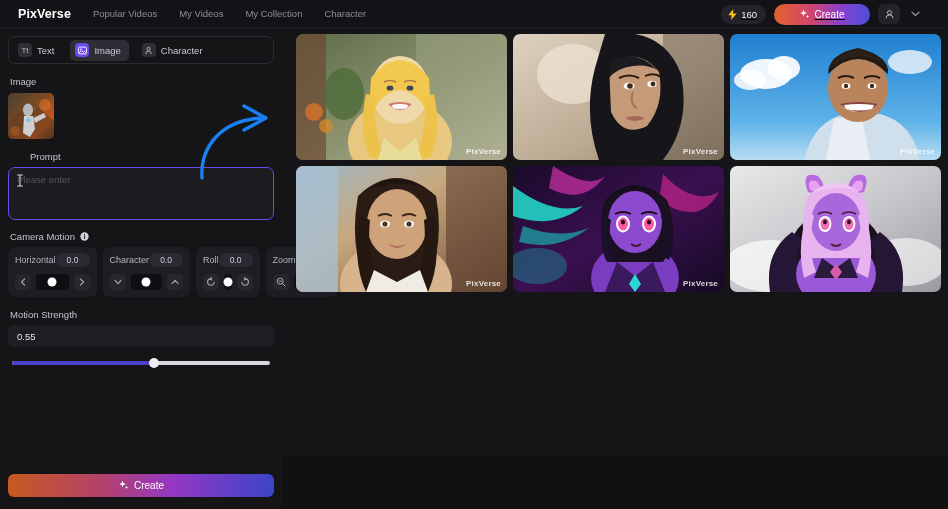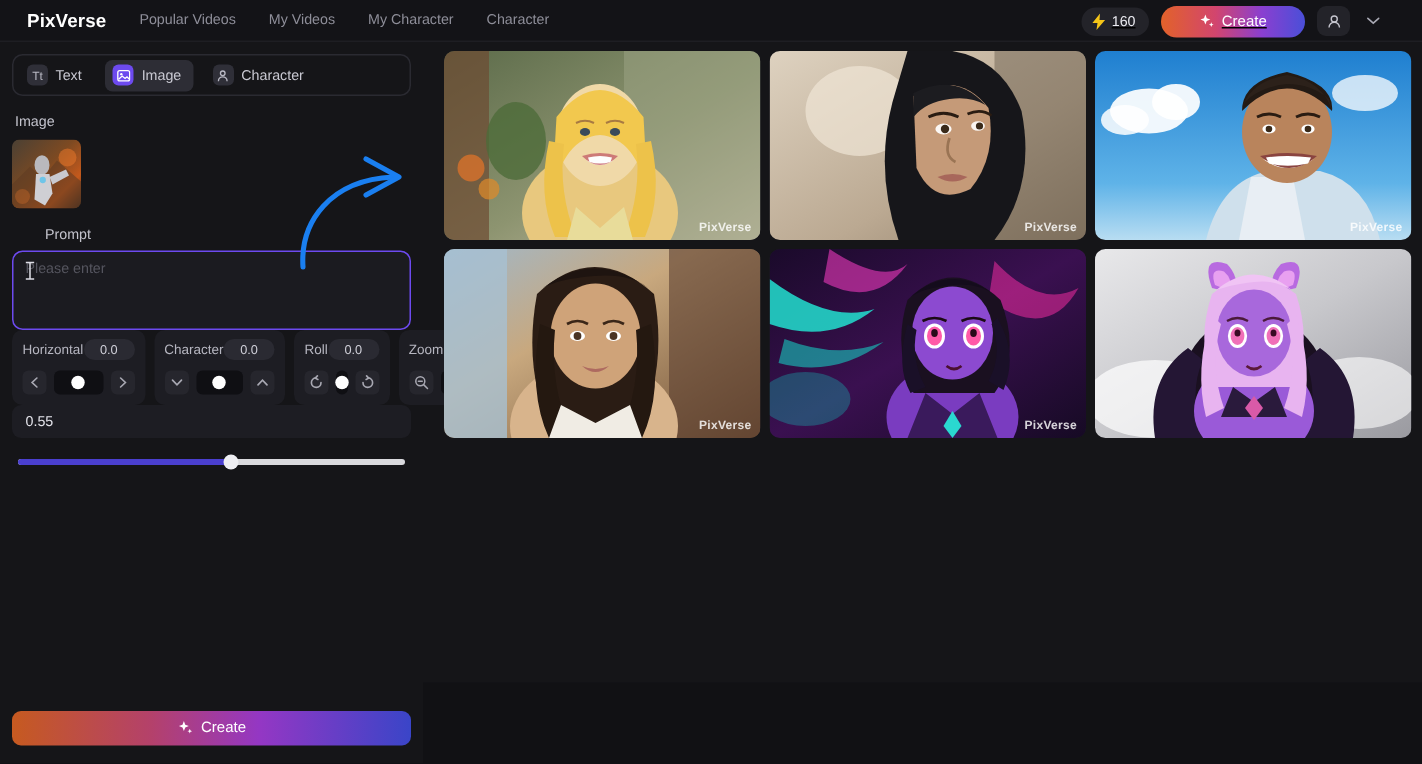--- a/index.html
+++ b/index.html
@@ -161,21 +161,21 @@
 </head>
 <body>
 
 <div class="app">
 
   <div class="header">
     <div class="brand">PixVerse</div>
     <div class="nav">
       <div class="nav-item">Popular Videos</div>
       <div class="nav-item">My Videos</div>
-      <div class="nav-item">My Character</div>
+      <div class="nav-item">My Collection</div>
       <div class="nav-item">Character</div>
     </div>
 
     <div class="header-right">
       <div class="credits">
         <svg class="bolt" viewBox="0 0 10 13">
           <polygon points="6,0 0,7.5 4,7.5 3.2,13 10,5.2 5.6,5.2" fill="#f5c518"></polygon>
         </svg>
         <span class="credits-val">160</span>
       </div>
@@ -251,20 +251,28 @@
     </div>
 
     <div class="prompt-label">Prompt</div>
     <div class="prompt-box">
       <div class="prompt-ph">Please enter</div>
       <svg class="caret" viewBox="0 0 8 14">
         <path d="M1 1 H7 M4 1 V13 M1 13 H7" stroke="#dcdce4" stroke-width="1.1" fill="none"></path>
       </svg>
     </div>
 
+    <div class="cm-head">
+      <span class="cm-title">Camera Motion</span>
+      <svg class="info-ico" viewBox="0 0 10 10">
+        <circle cx="5" cy="5" r="4.6" fill="#d2d2da"></circle>
+        <rect x="4.4" y="4.2" width="1.2" height="3.4" fill="#1d1d23"></rect>
+        <rect x="4.4" y="2.3" width="1.2" height="1.3" fill="#1d1d23"></rect>
+      </svg>
+    </div>
 
     <div class="cm-grid">
 
       <div class="cm-card">
         <div class="cm-top">
           <span class="cm-name">Horizontal</span>
           <span class="cm-pill">0.0</span>
         </div>
         <div class="cm-row">
           <div class="cm-btn">
@@ -348,20 +356,21 @@
             <svg width="10" height="10" viewBox="0 0 10 10">
                 <circle cx="4.2" cy="4.2" r="3" fill="none" stroke="#a8a8b2" stroke-width="1"></circle>
                 <path d="M6.4 6.4 L9 9 M2.9 4.2 H5.5 M4.2 2.9 V5.5" stroke="#a8a8b2" stroke-width="1" stroke-linecap="round"></path>
               </svg>
           </div>
         </div>
       </div>
 
     </div>
 
+    <div class="ms-label">Motion Strength</div>
     <div class="ms-input">0.55</div>
     <div class="ms-slider">
       <div class="ms-rail"></div>
       <div class="ms-fill" id="msfill" style="width: 55%;"></div>
       <div class="ms-knob" id="msknob" style="left: 55%;"></div>
     </div>
 
     <div class="big-create">
       <svg width="11" height="11" viewBox="0 0 12 12">
         <path d="M5 0.8 L6 3.4 L8.6 4.4 L6 5.4 L5 8 L4 5.4 L1.4 4.4 L4 3.4 Z" fill="#fff"></path>

